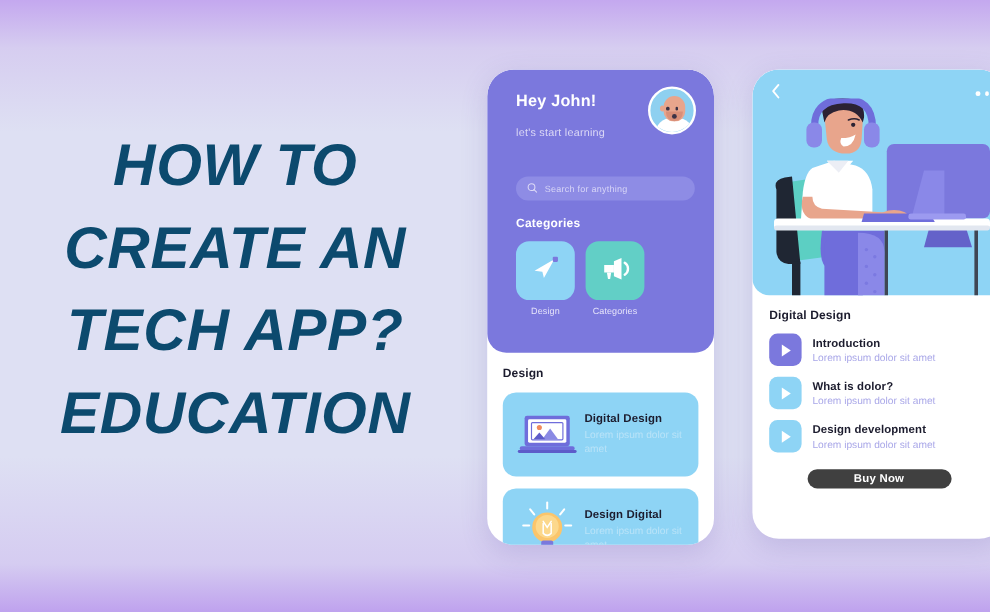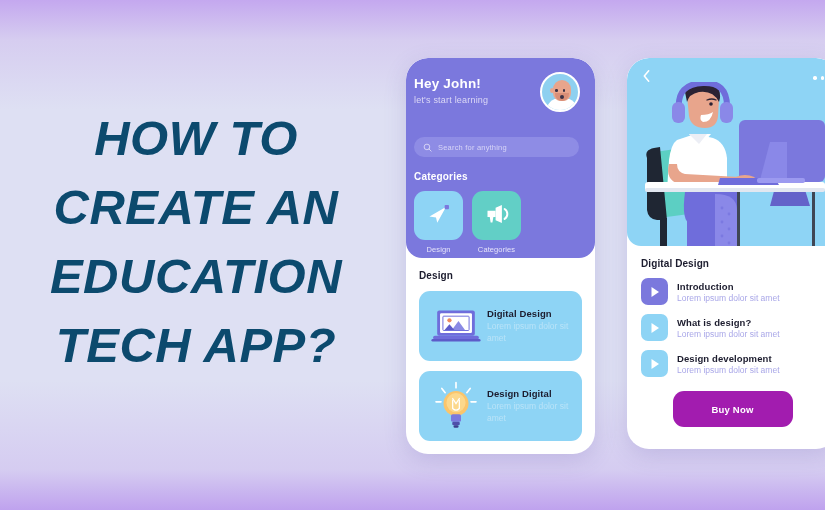--- a/index.html
+++ b/index.html
@@ -48,27 +48,27 @@
   .phone2 {
     left:627px; top:58px;
     width:211px; height:391px;
     background:#fff;
     box-shadow:0 6px 22px rgba(90,70,160,.18);
   }
 
   
   .p1head {
     background:#7b78dd;
-    height:200px;
-    padding:18px 16px 0 8px;
+    height:236px;
+    padding:18px 16px 0 24px;
     position:relative;
     border-radius:22px 22px 16px 16px;
   }
   .greet { color:#fff; font-size:13.5px; font-weight:bold; letter-spacing:.2px;}
-  .sub { color:#dcd9f6; font-size:9px; margin-top:4px; letter-spacing:.2px;}
+  .sub { color:#dcd9f6; font-size:9px; margin-top:14px; letter-spacing:.2px;}
 
   .avatar {
     position:absolute; right:15px; top:14px;
     width:40px; height:40px; border-radius:50%;
     background:#8ed0f0; overflow:hidden;
     border:2px solid #fff;
   }
   .av-shirt { position:absolute; left:4px; bottom:-2px; width:32px; height:14px;
     background:#fff; border-radius:14px 14px 0 0; }
   .av-head { position:absolute; left:11px; top:6px; width:18px; height:21px;
@@ -138,36 +138,36 @@
   .lesson .play {
     width:27px; height:27px; flex:0 0 27px;
     border-radius:7px;
     display:flex; align-items:center; justify-content:center;
   }
   .l-title { font-size:9.5px; font-weight:bold; color:#1c1c2e; letter-spacing:.1px;}
   .l-desc { font-size:8.5px; color:#a9a7e8; margin-top:1px; }
 
   .buy {
     margin:14px auto 0 auto;
-    width:120px; height:36px;
-    background:#a21caf; border-radius:11px;
+    width:120px; height:16px;
+    background:#404040; border-radius:11px;
     color:#fff; font-size:9.5px; font-weight:bold;
     display:flex; align-items:center; justify-content:center;
     letter-spacing:.2px; border:none; cursor:pointer;
     font-family:"Liberation Sans", sans-serif;
   }
 </style>
 </head>
 <body>
 
 <div class="headline">
   <span class="ln">HOW TO</span>
   <span class="ln">CREATE AN</span>
+  <span class="ln">TECH APP?</span>
   <span class="ln">EDUCATION</span>
-  <span class="ln">TECH APP?</span>
 </div>
 
 <div class="phone phone1">
 
   <div class="p1head">
     <div class="greet">Hey John!</div>
     <div class="sub">let's start learning</div>
 
     <div class="avatar">
       <div class="av-shirt"></div>
@@ -358,21 +358,21 @@
       </div>
     </div>
 
     <div class="lesson">
       <div class="play" style="background:#8ed4f5">
         <svg width="10" height="12" viewBox="0 0 10 12">
             <path d="M1.5 1 L9 6 L1.5 11 Z" fill="#ffffff"></path>
           </svg>
       </div>
       <div>
-        <div class="l-title">What is design?</div>
+        <div class="l-title">What is dolor?</div>
         <div class="l-desc">Lorem ipsum dolor sit amet</div>
       </div>
     </div>
 
     <div class="lesson">
       <div class="play" style="background:#8ed4f5">
         <svg width="10" height="12" viewBox="0 0 10 12">
             <path d="M1.5 1 L9 6 L1.5 11 Z" fill="#ffffff"></path>
           </svg>
       </div>

